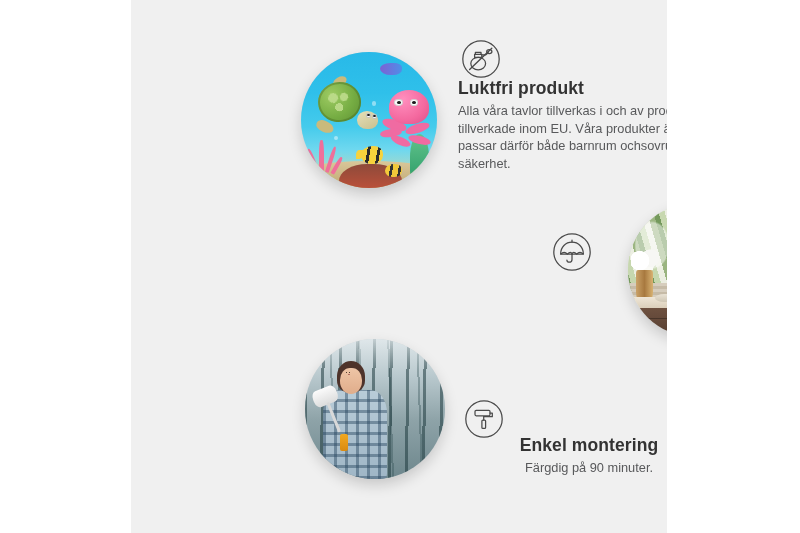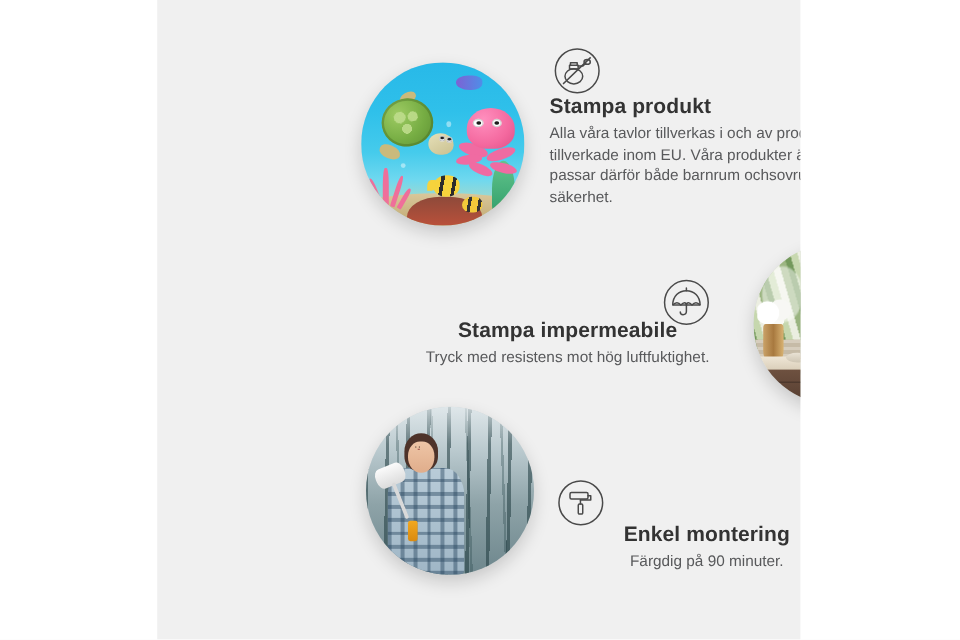--- a/index.html
+++ b/index.html
@@ -359,21 +359,21 @@
         <ellipse cx="17.2" cy="24.6" rx="7.4" ry="6.3" fill="none" stroke="#4a4a4a" stroke-width="1.25"></ellipse>
         <path d="M13.6 18.4 h7.2 v-3.1 h-7.2 z" fill="none" stroke="#4a4a4a" stroke-width="1.25" stroke-linejoin="round"></path>
         <path d="M20.8 15.9 h4.0 l2.4 -2.2" fill="none" stroke="#4a4a4a" stroke-width="1.25" stroke-linecap="round" stroke-linejoin="round"></path>
         <ellipse cx="28.3" cy="12.6" rx="2.6" ry="2.0" fill="none" stroke="#4a4a4a" stroke-width="1.25"></ellipse>
         <path d="M14.4 15.3 v-2.0 h5.6 v2.0" fill="none" stroke="#4a4a4a" stroke-width="1.25" stroke-linejoin="round"></path>
         <line x1="8.6" y1="30.6" x2="30.8" y2="9.2" stroke="#4a4a4a" stroke-width="1.35" stroke-linecap="round"></line>
       </svg>
     </div>
 
     <div class="feature block1">
-      <p class="txt-title">Stampa produkt</p>
+      <p class="txt-title">Luktfri produkt</p>
       <p class="txt-body">Alla våra tavlor tillverkas i och av produkter som är tillverkade inom EU. Våra produkter är luktfria och passar därför både barnrum ochsovrum. 100% säkerhet.</p>
     </div>
 
     <div class="medallion med2">
       <div class="art">
         <div class="bath-bg"></div>
         <div class="bath-mural"></div>
 
         <div class="bath-splash"></div>
         <div class="flowers"></div>
@@ -392,24 +392,20 @@
     <div class="icon-wrap icon2">
       <svg width="40" height="40" viewBox="0 0 40 40" aria-hidden="true">
         <circle cx="20" cy="20" r="18.2" fill="none" stroke="#4a4a4a" stroke-width="1.25"></circle>
         <path d="M8.6 22.2 C8.6 14.9 13.7 10.2 20 10.2 C26.3 10.2 31.4 14.9 31.4 22.2 Z" fill="none" stroke="#4a4a4a" stroke-width="1.25" stroke-linejoin="round"></path>
         <path d="M8.6 22.2 C11.0 19.6 13.3 19.6 15.4 22.2 C17.6 19.6 19.8 19.6 20 22.2 C20.3 19.6 22.5 19.6 24.7 22.2 C26.8 19.6 29.1 19.6 31.4 22.2" fill="none" stroke="#4a4a4a" stroke-width="1.25" stroke-linejoin="round"></path>
         <line x1="20" y1="10.2" x2="20" y2="8.0" stroke="#4a4a4a" stroke-width="1.25" stroke-linecap="round"></line>
         <path d="M20 22.2 V27.4 C20 29.2 18.6 30.2 17.2 30.2 C15.9 30.2 14.9 29.3 14.9 28.0" fill="none" stroke="#4a4a4a" stroke-width="1.25" stroke-linecap="round"></path>
       </svg>
     </div>
 
-    <div class="feature block2">
-      <p class="txt-title">Stampa impermeabile</p>
-      <p class="txt-body">Tryck med resistens mot hög luftfuktighet.</p>
-    </div>
 
     <div class="medallion med3">
       <div class="art">
         <div class="forest-bg"></div>
         <div class="woman">
           <div class="w-arms"></div>
           <div class="w-body"></div>
           <div class="w-hair"></div>
           <div class="w-face">
             <div class="w-eye l"></div>

